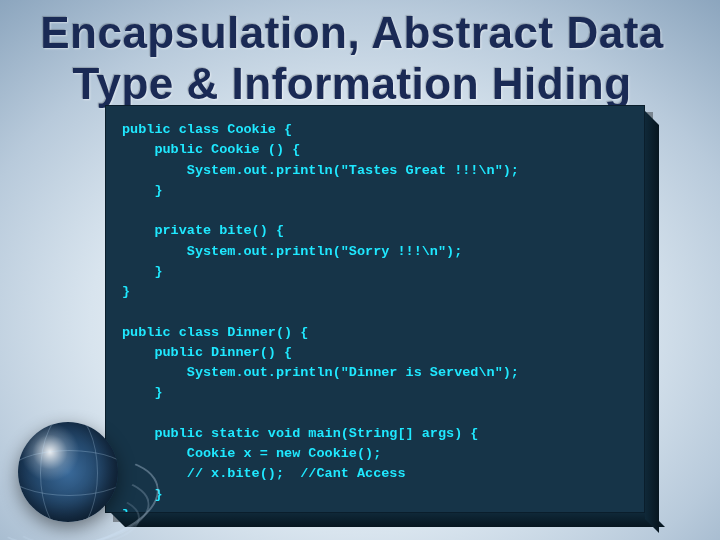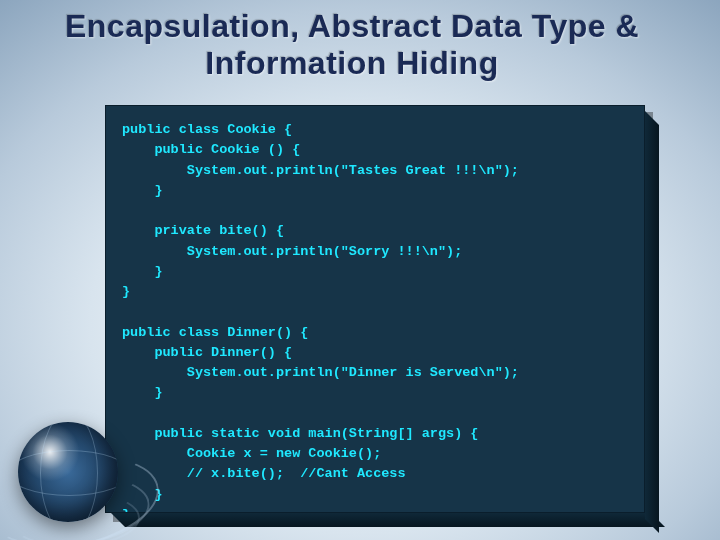--- a/index.html
+++ b/index.html
@@ -9,21 +9,21 @@
       #ffffff 0%, #f0f4f8 15%, #d8e4ee 30%, #b8cadb 45%,
       #8fa8c0 60%, #6788a8 75%, #4a6d90 88%, #3a5a7a 100%);
     font-family: Verdana, Geneva, sans-serif;
     position: relative;
   }
   .title {
     padding: 8px 36px 0 20px;
     text-align: center;
     font-family: Impact, "Arial Black", sans-serif;
     font-weight: bold;
-    font-size: 32px;
+    font-size: 44px;
     line-height: 1.15;
     letter-spacing: 0.5px;
     color: #1a2a55;
     text-shadow: 1px 1px 2px rgba(255,255,255,0.5), -1px -1px 1px rgba(0,0,0,0.2);
   }
   .code-panel-wrap {
     position: absolute;
     left: 105px;
     top: 105px;
     width: 540px;

